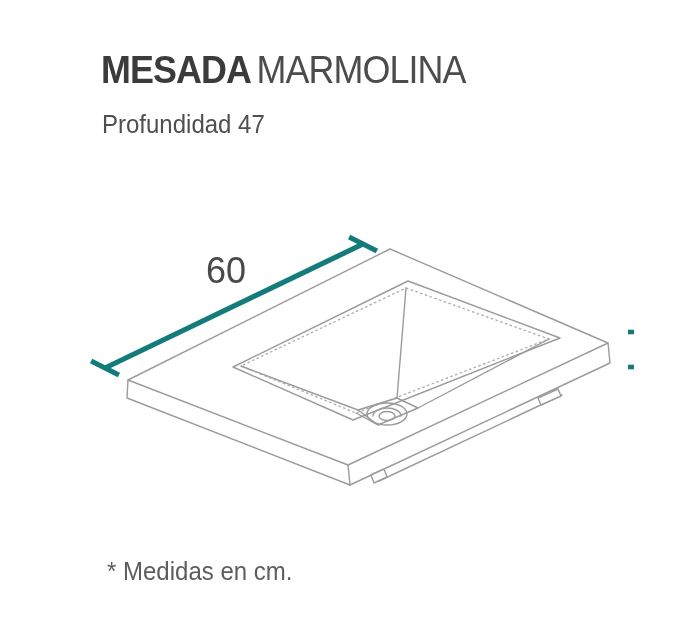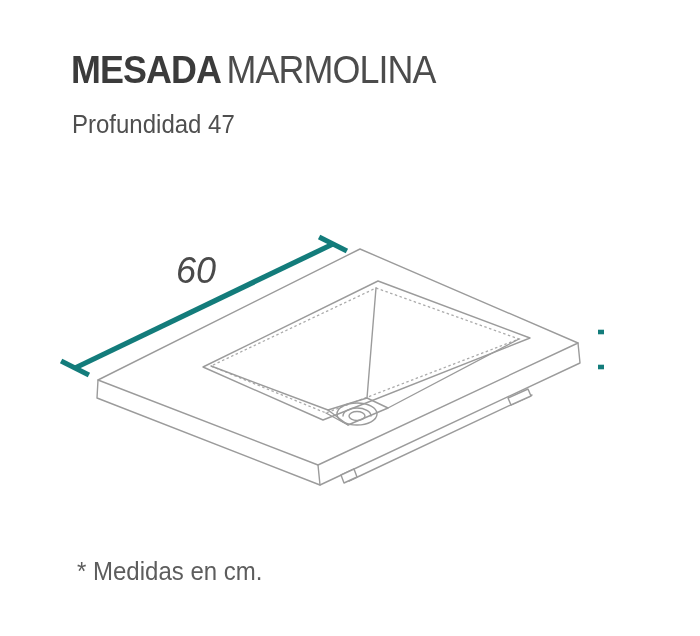--- a/index.html
+++ b/index.html
@@ -3,20 +3,21 @@
 <meta charset="utf-8">
 <style>
   html, body { margin: 0; padding: 0; background: #fff; }
   .canvas {
     position: relative;
     width: 604px;
     height: 636px;
     background: #ffffff;
     overflow: hidden;
     font-family: "Liberation Sans", sans-serif;
+    margin-left: 30px;
   }
   .title {
     position: absolute;
     left: 71px;
     top: 48px;
     margin: 0;
     font-size: 39px;
     letter-spacing: -1px;
     white-space: nowrap;
     transform: scaleX(0.92);
@@ -38,21 +39,21 @@
   .footnote {
     position: absolute;
     left: 77px;
     top: 557px;
     margin: 0;
     font-size: 25px;
     color: #5d5d5d;
     transform: scaleX(0.96);
     transform-origin: left center;
   }
-  figure.diagram { position: absolute; inset: 0; margin: 0; font-style: italic; }
+  figure.diagram { position: absolute; inset: 0; margin: 0; }
   svg { position: absolute; left: 0; top: 0; }
   .sketch   { stroke: var(--line, #9b9b9b); stroke-width: 1.4; fill: none; stroke-linejoin: round; stroke-linecap: round; }
   .sketch-f { stroke: var(--line, #9b9b9b); stroke-width: 1.4; fill: #ffffff; stroke-linejoin: round; }
   .sketch-d { stroke: #ababab; stroke-width: 1.3; fill: none; stroke-dasharray: 2.5 2.5; }
   .accent   { stroke: var(--accent, #137c7b); fill: none; stroke-linecap: butt; }
   .dim-label { fill: #4a4a4a; font-family: "Liberation Sans", sans-serif; }
 </style>
 </head>
 <body>
 

